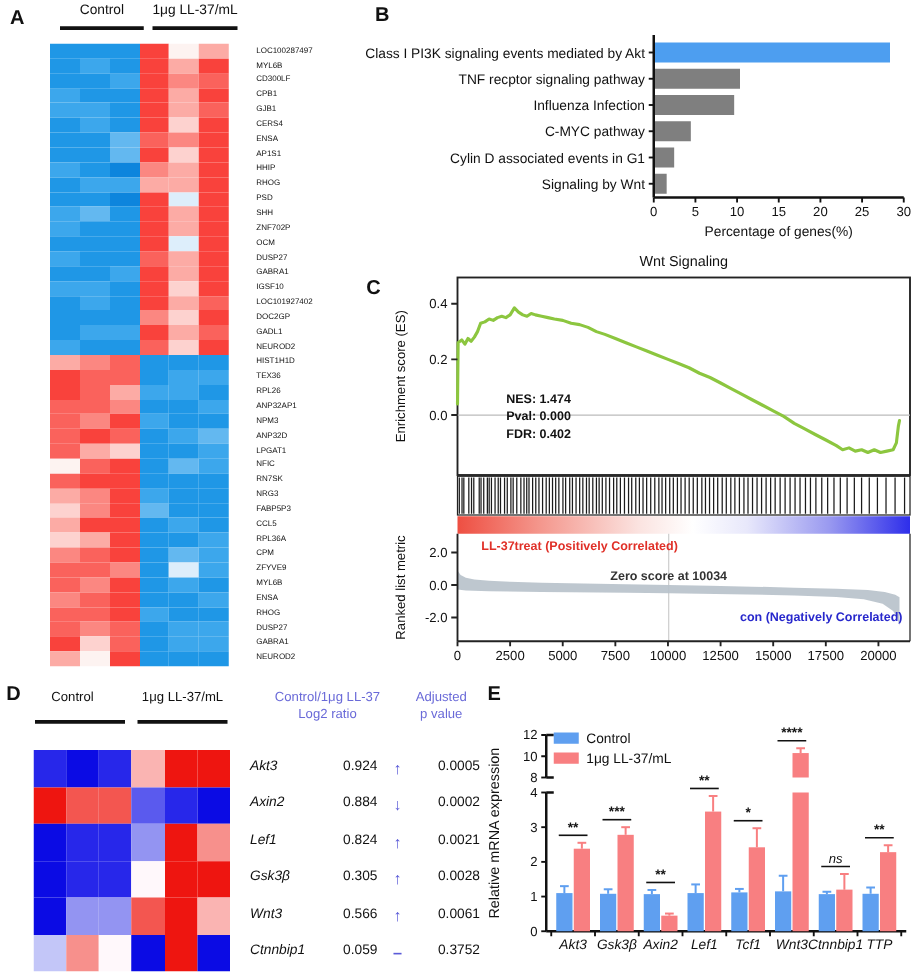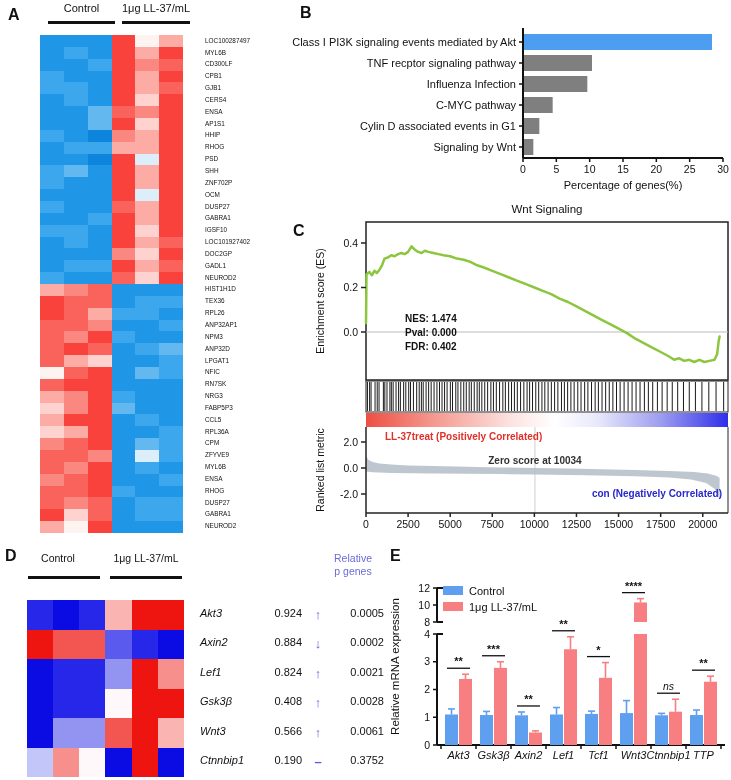--- a/index.html
+++ b/index.html
@@ -577,23 +577,27 @@
       <div class="hm-cell" style="background: rgb(243, 86, 80);"></div>
       <div class="hm-cell" style="background: rgb(238, 21, 16);"></div>
       <div class="hm-cell" style="background: rgb(250, 180, 178);"></div>
       <div class="hm-cell" style="background: rgb(195, 198, 248);"></div>
       <div class="hm-cell" style="background: rgb(247, 144, 140);"></div>
       <div class="hm-cell" style="background: rgb(255, 248, 251);"></div>
       <div class="hm-cell" style="background: rgb(11, 11, 228);"></div>
       <div class="hm-cell" style="background: rgb(238, 21, 16);"></div>
       <div class="hm-cell" style="background: rgb(11, 11, 228);"></div>
     </div>
+  <div class="abs d-table-head" style="left:214px;top:552px;width:96px;">
+    <div>Control/1μg LL-37</div>
+    <div>Log2 ratio</div>
+  </div>
   <div class="abs d-table-head" style="left:324px;top:552px;width:58px;">
-    <div>Relative</div>
-    <div>p genes</div>
+    <div>Adjusted</div>
+    <div>p value</div>
   </div>
   <div id="dTable" class="abs" style="left:200px;top:600px;width:185px;height:177px;">
       <div class="d-row" style="top: 6.75px; left: 0px; width: 185px;">
         <span class="d-gene">Akt3</span>
         <span class="d-val">0.924</span>
         <span class="d-arrow" style="color: rgb(91, 91, 216);">↑</span>
         <span class="d-p">0.0005</span>
       </div>
       <div class="d-row" style="top: 36.25px; left: 0px; width: 185px;">
         <span class="d-gene">Axin2</span>
@@ -602,33 +606,33 @@
         <span class="d-p">0.0002</span>
       </div>
       <div class="d-row" style="top: 65.75px; left: 0px; width: 185px;">
         <span class="d-gene">Lef1</span>
         <span class="d-val">0.824</span>
         <span class="d-arrow" style="color: rgb(91, 91, 216);">↑</span>
         <span class="d-p">0.0021</span>
       </div>
       <div class="d-row" style="top: 95.25px; left: 0px; width: 185px;">
         <span class="d-gene">Gsk3β</span>
-        <span class="d-val">0.408</span>
+        <span class="d-val">0.305</span>
         <span class="d-arrow" style="color: rgb(91, 91, 216);">↑</span>
         <span class="d-p">0.0028</span>
       </div>
       <div class="d-row" style="top: 124.75px; left: 0px; width: 185px;">
         <span class="d-gene">Wnt3</span>
         <span class="d-val">0.566</span>
         <span class="d-arrow" style="color: rgb(91, 91, 216);">↑</span>
         <span class="d-p">0.0061</span>
       </div>
       <div class="d-row" style="top: 154.25px; left: 0px; width: 185px;">
         <span class="d-gene">Ctnnbip1</span>
-        <span class="d-val">0.190</span>
+        <span class="d-val">0.059</span>
         <span class="d-arrow" style="color: rgb(91, 91, 216);">–</span>
         <span class="d-p">0.3752</span>
       </div>
     </div>
 
   <div class="abs panel-letter" style="left:390px;top:547px;">E</div>
   <svg id="svgE" class="abs" style="left:385px;top:545px;" width="346" height="235">
       <line x1="52" y1="43" x2="52" y2="77" stroke="#111" stroke-width="2"></line>
       <line x1="52" y1="43" x2="58" y2="43" stroke="#111" stroke-width="2"></line>
       <line x1="52" y1="77" x2="58" y2="77" stroke="#111" stroke-width="2"></line>

